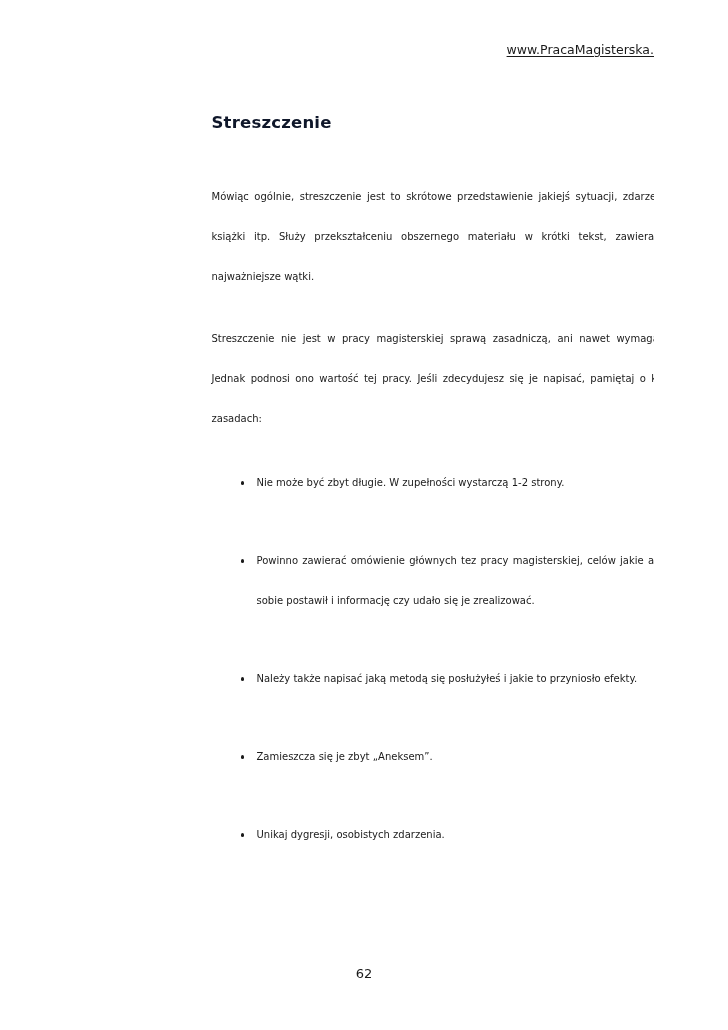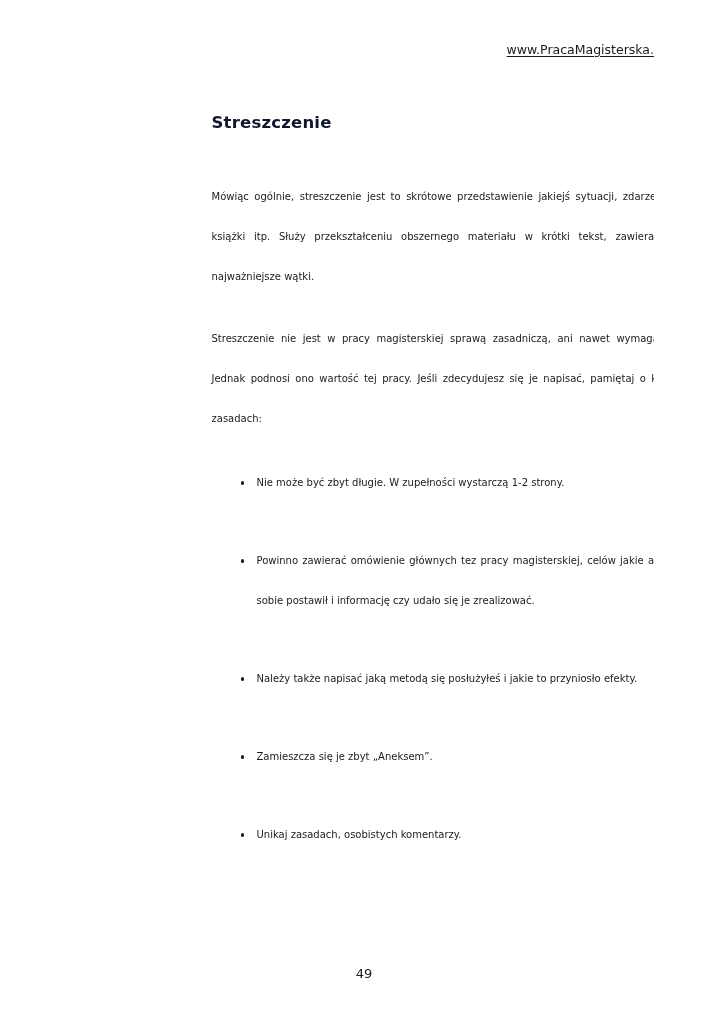--- a/index.html
+++ b/index.html
@@ -129,23 +129,23 @@
       <li class="rule">
         <span class="dot"></span>
         <span>Należy także napisać jaką metodą się posłużyłeś i jakie to przyniosło efekty.</span>
       </li>
       <li class="rule">
         <span class="dot"></span>
         <span>Zamieszcza się je zbyt „Aneksem”.</span>
       </li>
       <li class="rule">
         <span class="dot"></span>
-        <span>Unikaj zasadach, osobistych komentarzy.</span>
+        <span>Unikaj dygresji, osobistych zdarzenia.</span>
       </li>
     </ul>
 
     <div class="gap-list-p3"></div>
 
   </div>
 
-  <div class="page-number">49</div>
+  <div class="page-number">62</div>
 
 </div>
 
 </body></html>

